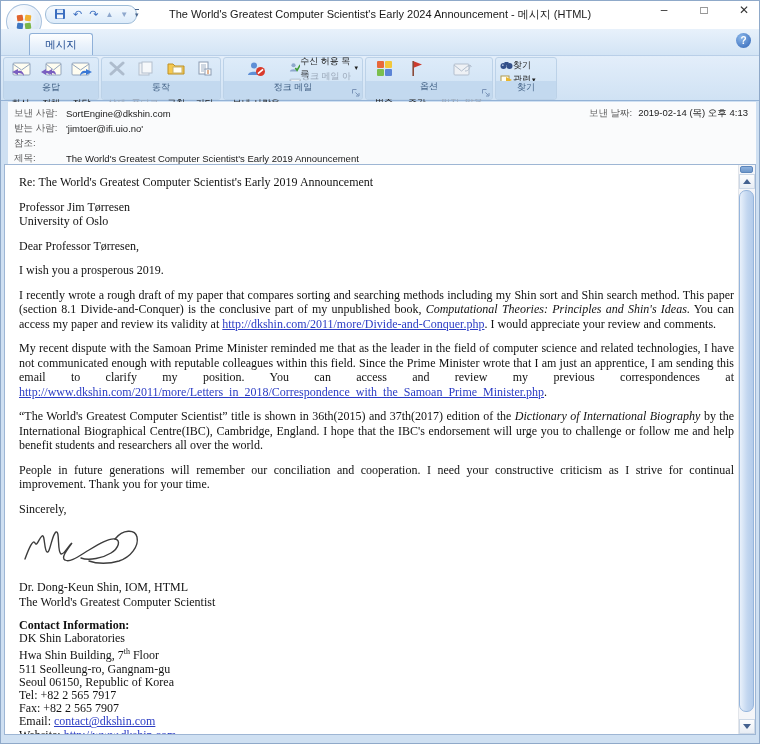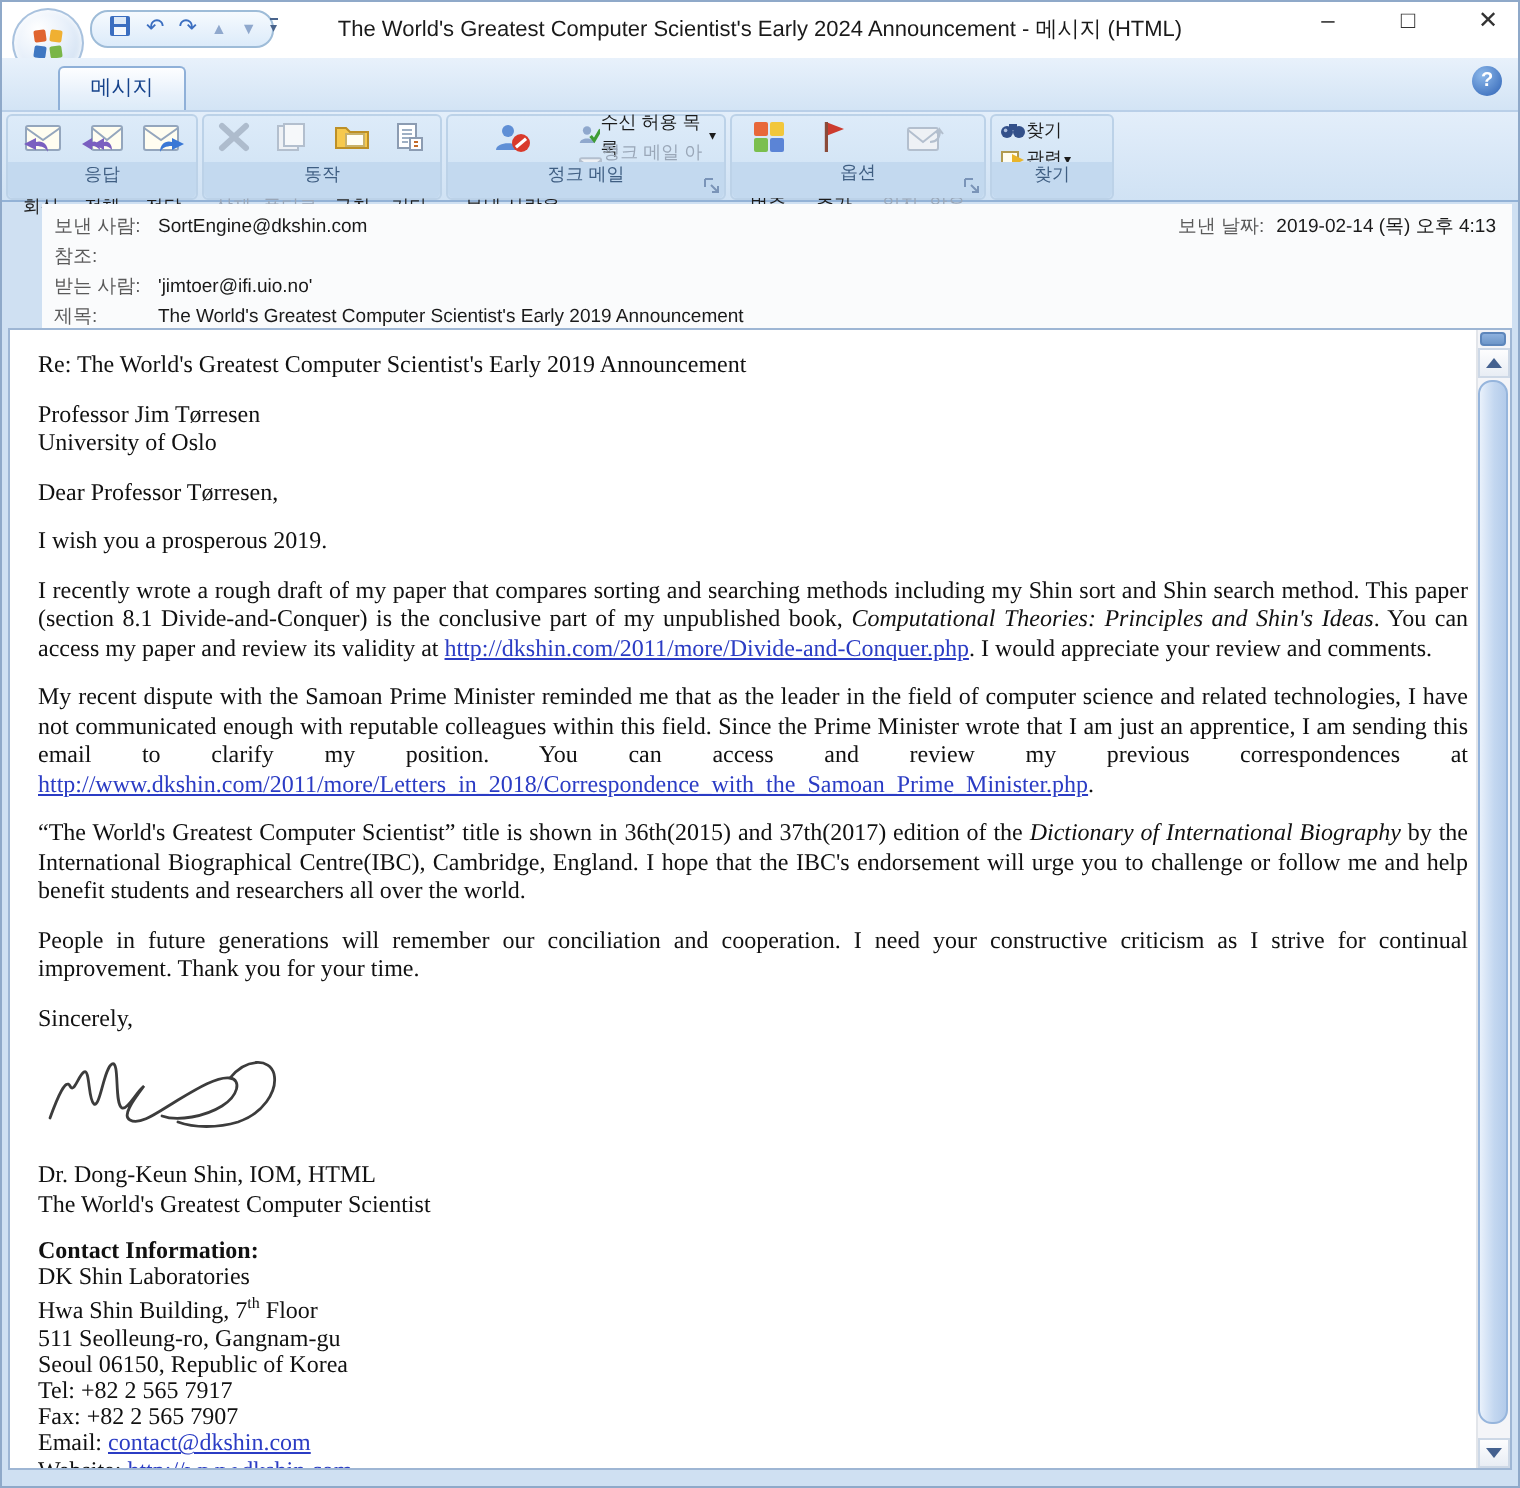--- a/index.html
+++ b/index.html
@@ -48,21 +48,21 @@
 
   .rlbtn{display:flex;flex-direction:column;align-items:center;justify-content:flex-start;
          padding:1px 2px 0 2px;font-size:9px;line-height:10px;color:#1c1c1c;text-align:center;cursor:default;gap:20px;}
   .rlbtn .ricon{height:17px;display:flex;align-items:center;justify-content:center;margin-bottom:1px;}
   .rlbtn.disabled{color:#9aa7b8;}
   .rsmall{display:flex;align-items:center;gap:0;font-size:9px;color:#1c1c1c;height:13px;padding:0 2px;cursor:default;}
   .rsmall.disabled{color:#9aa7b8;}
   .drop::after{content:"▾";font-size:7px;margin-left:1px;color:inherit;}
 
   
-  .hpanel{position:absolute;left:20px;right:3px;top:101px;height:62px;background:#fafbfc;
+  .hpanel{position:absolute;left:7px;right:3px;top:101px;height:62px;background:#fafbfc;
           padding:4px 6px 0 6px;box-sizing:border-box;}
   .hrow{display:flex;height:15px;font-size:9.5px;align-items:center;}
   .hlabel{color:#5a5a5a;width:52px;flex:none;}
   .hval{color:#1a1a1a;white-space:nowrap;}
   .hdate{margin-left:auto;display:flex;padding-right:2px;}
   .hdate .hlabel{width:auto;margin-right:6px;}
 
   
   .bodyframe{position:absolute;left:3px;right:3px;top:163px;bottom:8px;background:#ffffff;
              border:1px solid #9eb6d4;box-sizing:border-box;}
@@ -325,26 +325,26 @@
   <div class="hpanel">
     <div class="hrow">
       <span class="hlabel">보낸 사람:</span>
       <span class="hval">SortEngine@dkshin.com</span>
       <span class="hdate">
         <span class="hlabel">보낸 날짜:</span>
         <span class="hval">2019-02-14 (목) 오후 4:13</span>
       </span>
     </div>
     <div class="hrow">
+      <span class="hlabel">받는 사람:</span>
+      <span class="hval">'jimtoer@ifi.uio.no'</span>
+    </div>
+    <div class="hrow">
       <span class="hlabel">참조:</span>
       <span class="hval"></span>
-    </div>
-    <div class="hrow">
-      <span class="hlabel">받는 사람:</span>
-      <span class="hval">'jimtoer@ifi.uio.no'</span>
     </div>
     <div class="hrow">
       <span class="hlabel">제목:</span>
       <span class="hval">The World's Greatest Computer Scientist's Early 2019 Announcement</span>
     </div>
   </div>
 
   <div class="bodyframe">
     <div class="bodycontent" id="body-content">
         <div class="para"><span>Re: The World's Greatest Computer Scientist's Early 2019 Announcement</span></div>

